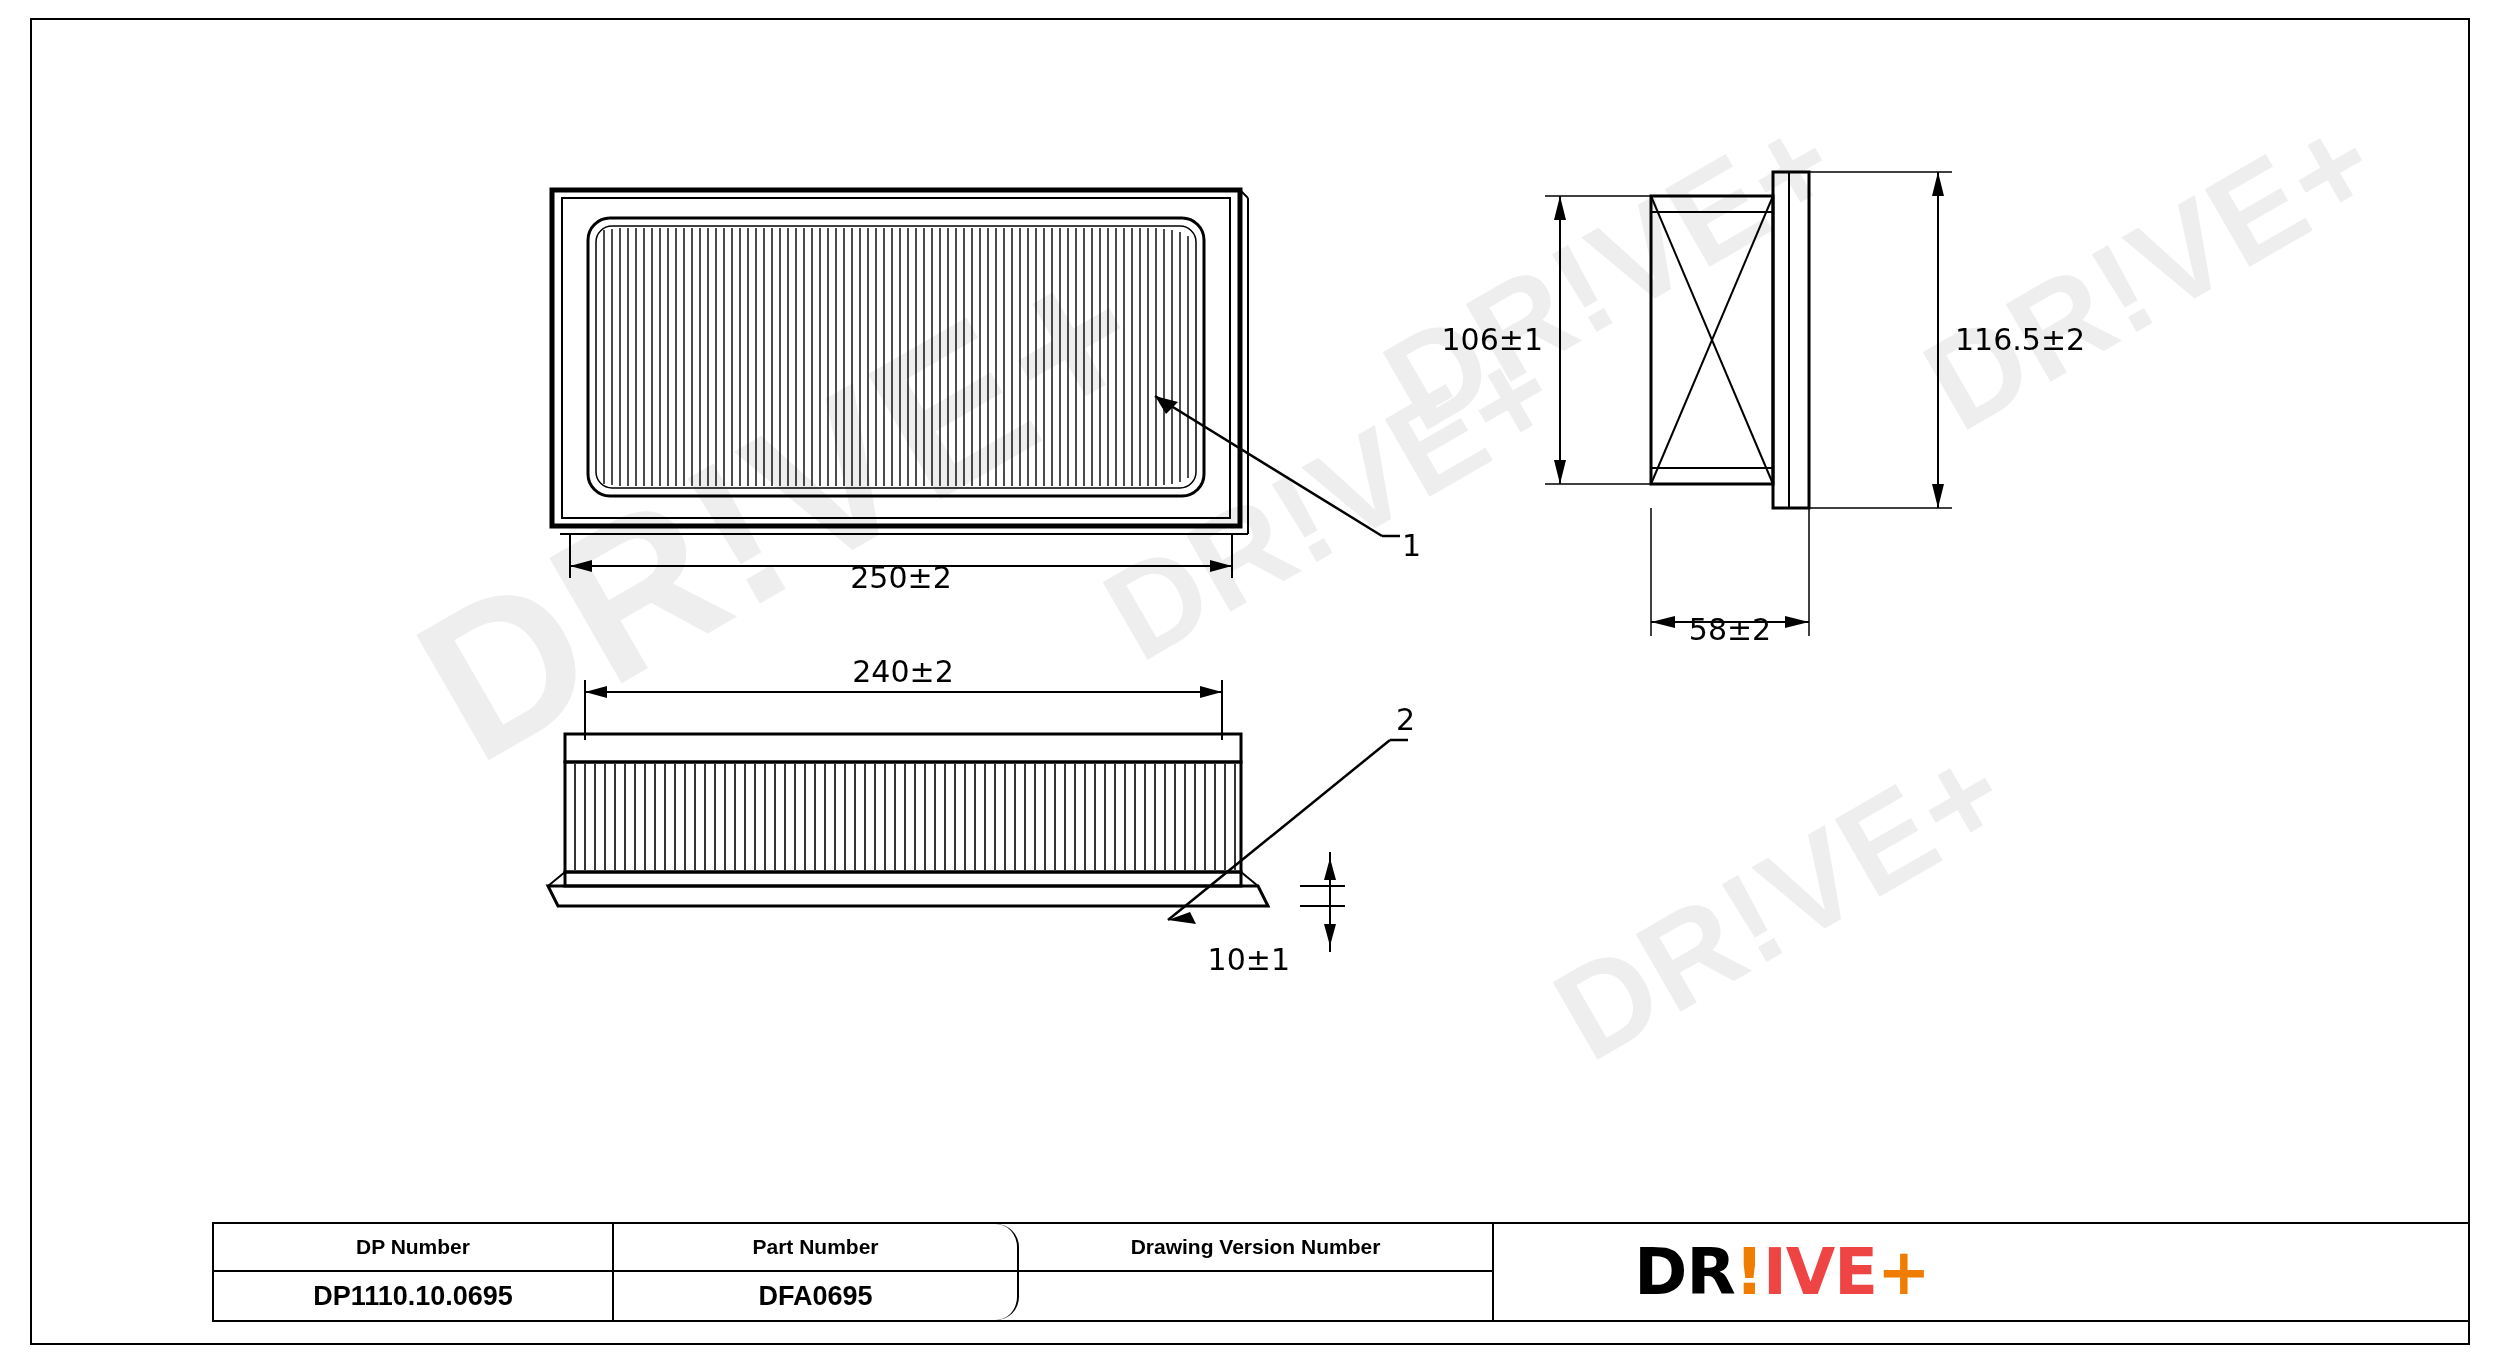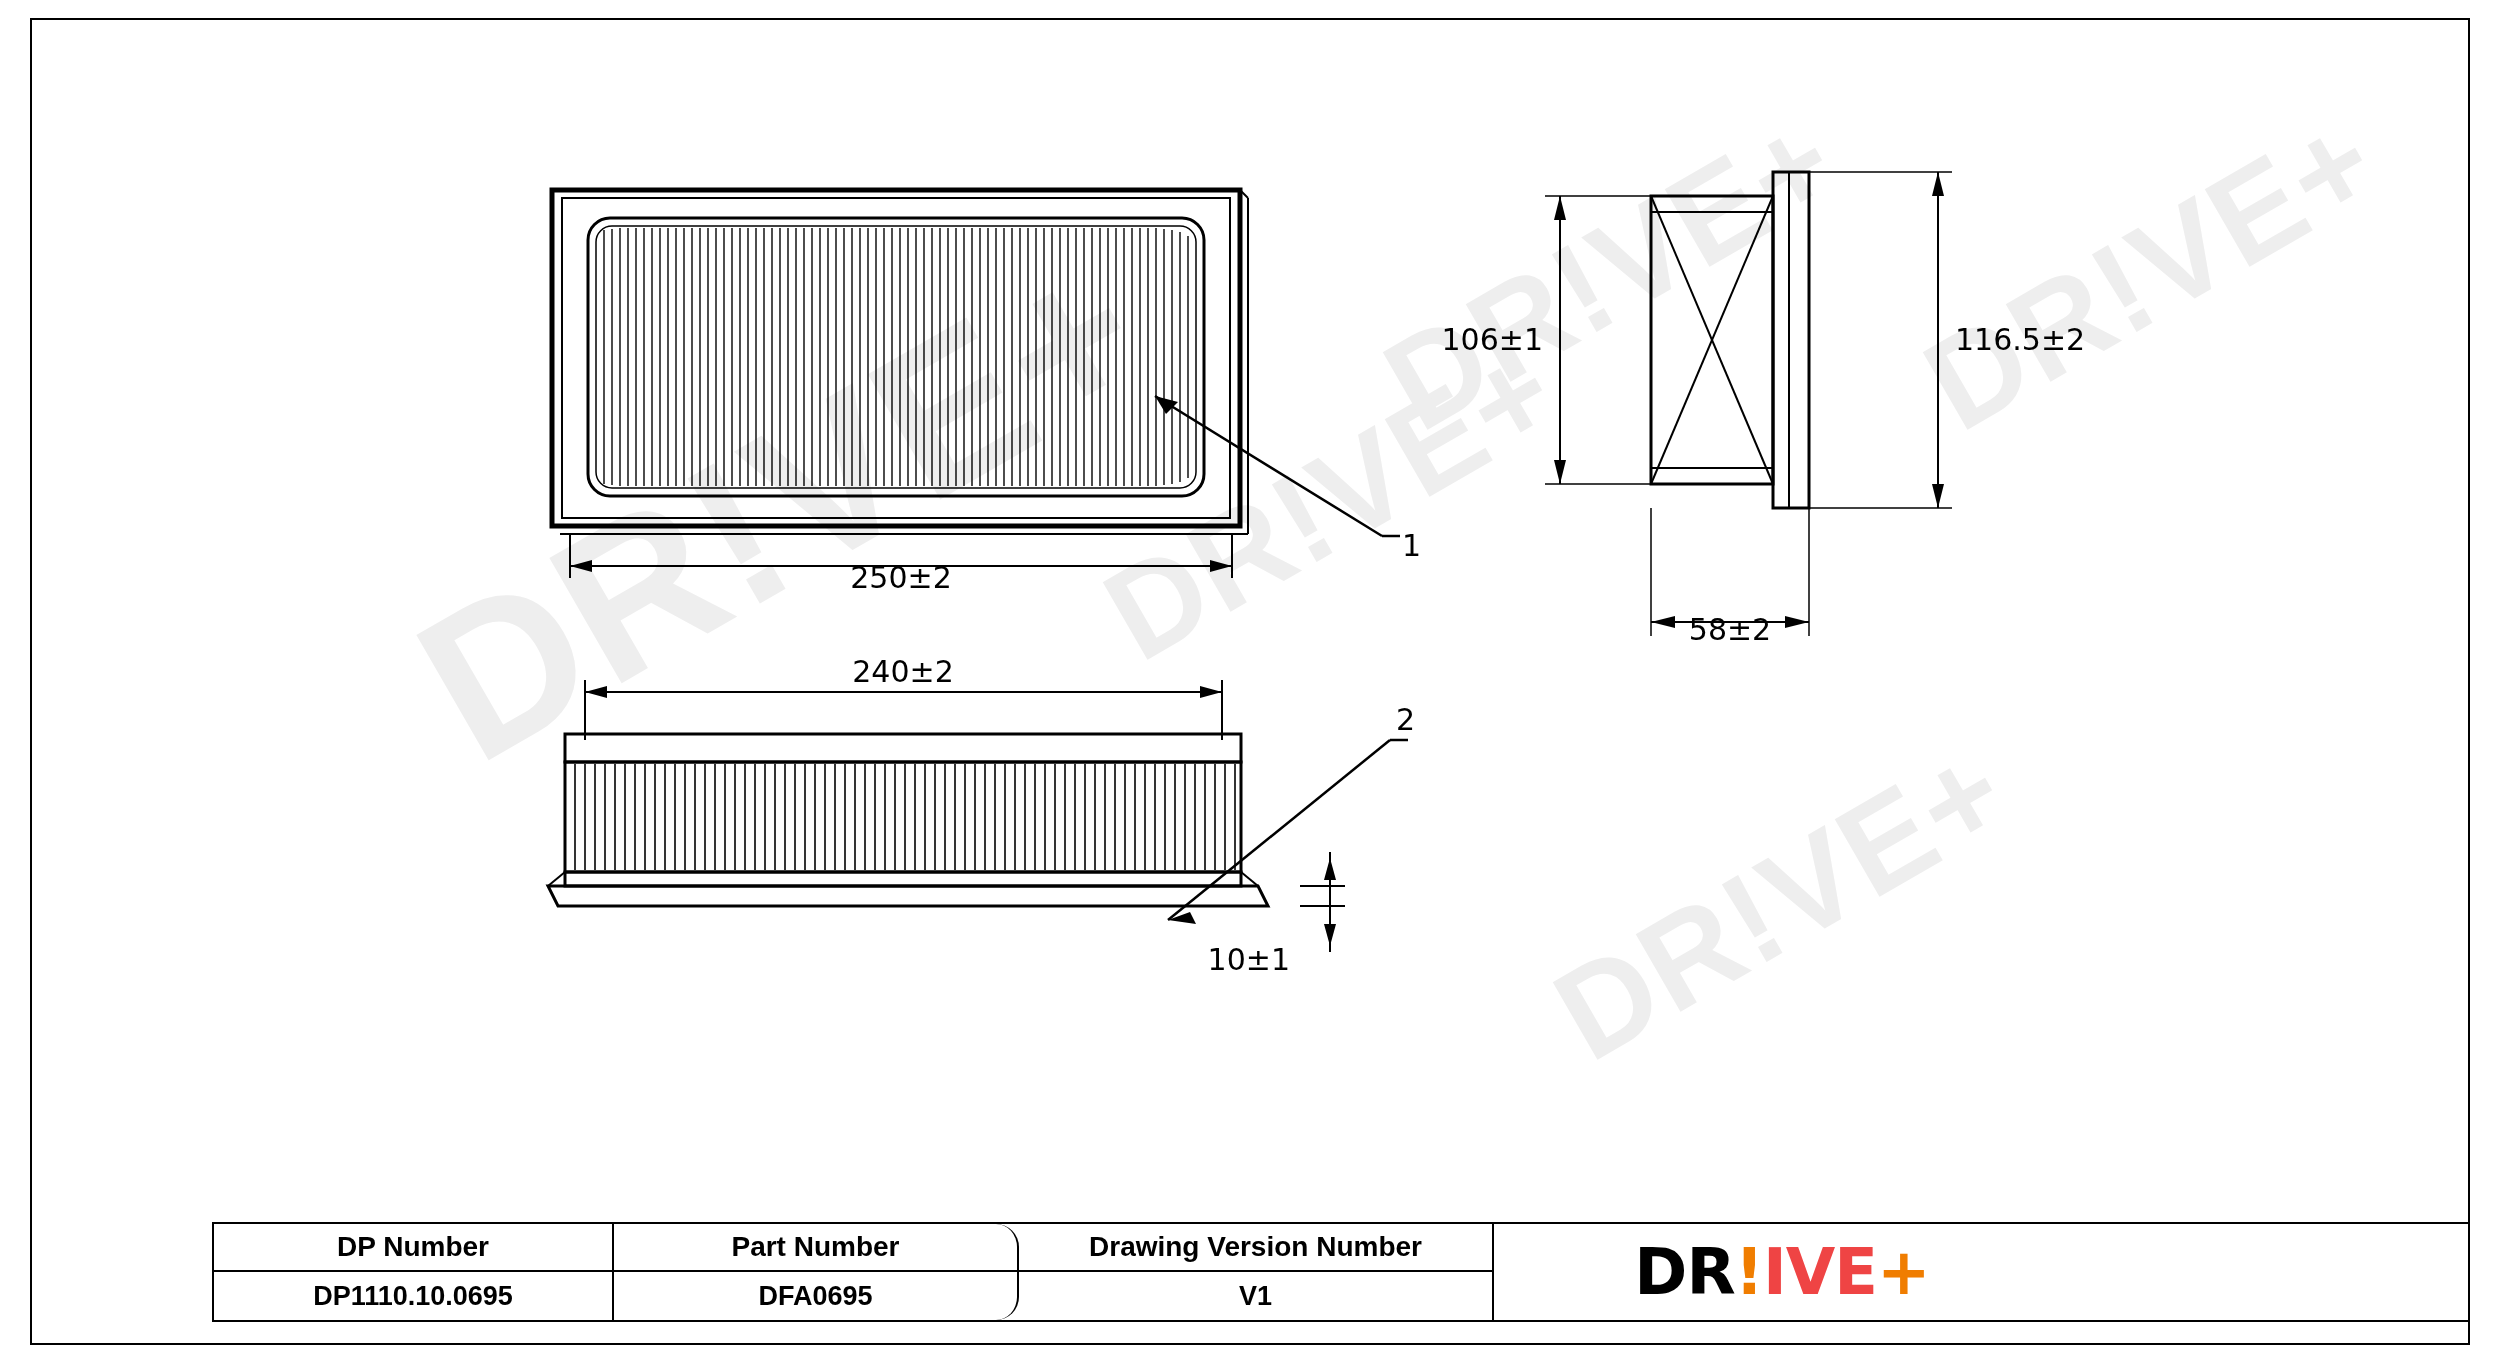--- a/index.html
+++ b/index.html
@@ -66,21 +66,21 @@
     flex-direction: column;
   }
   .tb-col:last-child { border-right: none; }
   .tb-head {
     height: 48px;
     border-bottom: 2px solid #000;
     box-sizing: border-box;
     display: flex;
     align-items: center;
     justify-content: center;
-    font-size: 28px;
+    font-size: 21px;
     font-weight: bold;
     color: #000;
   }
   .tb-val {
     flex: 1;
     display: flex;
     align-items: center;
     justify-content: center;
     font-size: 27px;
     font-weight: bold;
@@ -399,21 +399,20 @@
       <div class="tb-val">DP1110.10.0695</div>
     </div>
 
     <div class="tb-col c-part">
       <div class="tb-head">Part Number</div>
       <div class="tb-val">DFA0695</div>
     </div>
 
     <div class="tb-col c-ver">
       <div class="tb-head">Drawing Version Number</div>
-      <div class="tb-val">V1</div>
     </div>
 
 
     <div class="tb-col c-logo">
       <div class="logo">
         <span class="dr">DR</span>
         <span class="bang">!</span>
         <span class="ive">IVE</span>
         <span class="plus">+</span>
       </div>

